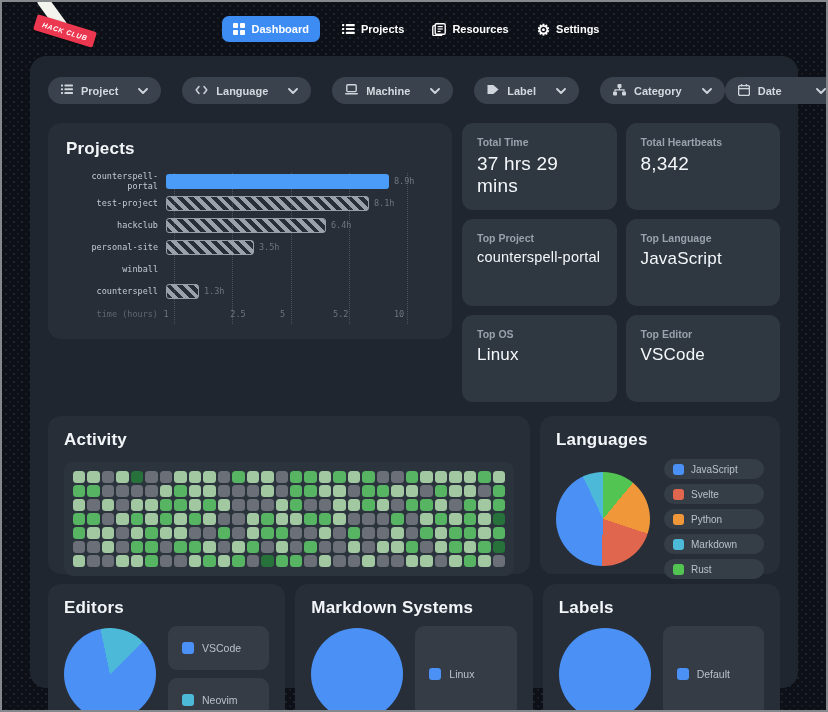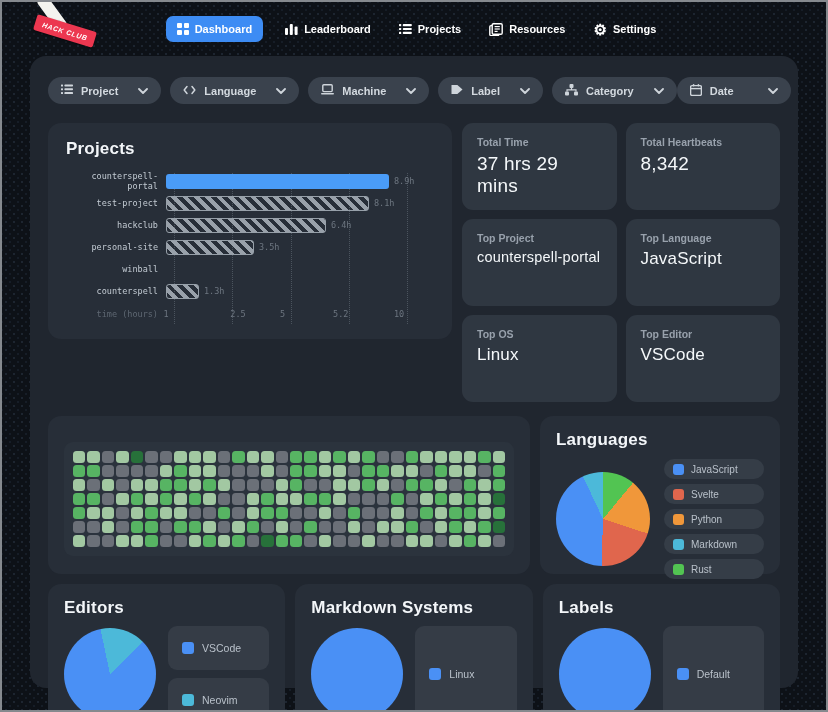--- a/index.html
+++ b/index.html
@@ -21,21 +21,21 @@
   .nav-item{display:flex;align-items:center;gap:6px;color:#ffffff;font-size:11px;font-weight:600;
     padding:7px 6px;border-radius:7px;cursor:pointer;white-space:nowrap;}
   .nav-item.active{background:#3d8cf4;padding:7px 11px;}
   .nav-item .ic{display:flex;align-items:center;}
   .gear-glyph{font-size:15px;line-height:11px;}
   
   .container{position:absolute;left:28px;right:28px;top:54px;height:632px;background:#20262f;border-radius:16px;
     padding:21px 18px 18px;box-sizing:border-box;}
   
   .filter-row{display:flex;align-items:center;margin-bottom:19px;}
-  .filter-group{display:flex;gap:9px;}
+  .filter-group{display:flex;gap:21px;}
   .pill{height:27px;background:#3a424d;border-radius:14px;display:flex;align-items:center;gap:8px;
     padding:0 13px;color:#d3d9df;font-size:11px;font-weight:600;cursor:pointer;white-space:nowrap;}
   .pill .chev{margin-left:12px;display:flex;}
   .date-pill{margin-left:auto;}
   .date-pill .chev{margin-left:26px;}
   
   .panel{background:#272e38;border-radius:13px;box-sizing:border-box;}
   .panel h2{margin:0;font-size:17px;color:#f3f6f9;font-weight:700;letter-spacing:.2px;}
   .top-grid{display:grid;grid-template-columns:404px 1fr;gap:10px;}
   .projects-panel{height:216px;padding:16px 18px;}
@@ -107,30 +107,20 @@
               <rect x="7" y="0" width="5" height="5" rx="1" fill="#ffffff"></rect>
               <rect x="0" y="7" width="5" height="5" rx="1" fill="#ffffff"></rect>
               <rect x="7" y="7" width="5" height="5" rx="1" fill="#ffffff"></rect>
             </svg>
           </span>
           <span>Dashboard</span>
         </div>
         <div class="nav-item">
           <span class="ic">
             <svg width="13" height="12">
-              <rect x="0" y="5" width="3" height="7" rx="1" fill="#ffffff"></rect>
-              <rect x="4.8" y="1" width="3" height="11" rx="1" fill="#ffffff"></rect>
-              <rect x="9.6" y="3.5" width="3" height="8.5" rx="1" fill="#ffffff"></rect>
-            </svg>
-          </span>
-          <span>Leaderboard</span>
-        </div>
-        <div class="nav-item">
-          <span class="ic">
-            <svg width="13" height="12">
               <rect x="0" y="1" width="2.2" height="2.2" rx=".6" fill="#ffffff"></rect>
               <rect x="3.8" y="1" width="9" height="2.2" rx=".8" fill="#ffffff"></rect>
               <rect x="0" y="4.9" width="2.2" height="2.2" rx=".6" fill="#ffffff"></rect>
               <rect x="3.8" y="4.9" width="9" height="2.2" rx=".8" fill="#ffffff"></rect>
               <rect x="0" y="8.8" width="2.2" height="2.2" rx=".6" fill="#ffffff"></rect>
               <rect x="3.8" y="8.8" width="9" height="2.2" rx=".8" fill="#ffffff"></rect>
             </svg>
           </span>
           <span>Projects</span>
         </div>
@@ -327,20 +317,21 @@
           </div>
           <div class="stat-card">
             <div class="stat-label">Top Editor</div>
             <div class="stat-value">VSCode</div>
           </div>
         </div>
     </section>
 
     <section class="mid-grid">
       <div class="panel activity-panel">
+        <h2>Activity</h2>
         <div class="heat-wrap" id="heatmap">
             <div class="heat-cell" style="background: rgb(162, 200, 162);"></div>
             <div class="heat-cell" style="background: rgb(162, 200, 162);"></div>
             <div class="heat-cell" style="background: rgb(107, 112, 120);"></div>
             <div class="heat-cell" style="background: rgb(162, 200, 162);"></div>
             <div class="heat-cell" style="background: rgb(39, 113, 58);"></div>
             <div class="heat-cell" style="background: rgb(107, 112, 120);"></div>
             <div class="heat-cell" style="background: rgb(107, 112, 120);"></div>
             <div class="heat-cell" style="background: rgb(162, 200, 162);"></div>
             <div class="heat-cell" style="background: rgb(162, 200, 162);"></div>

